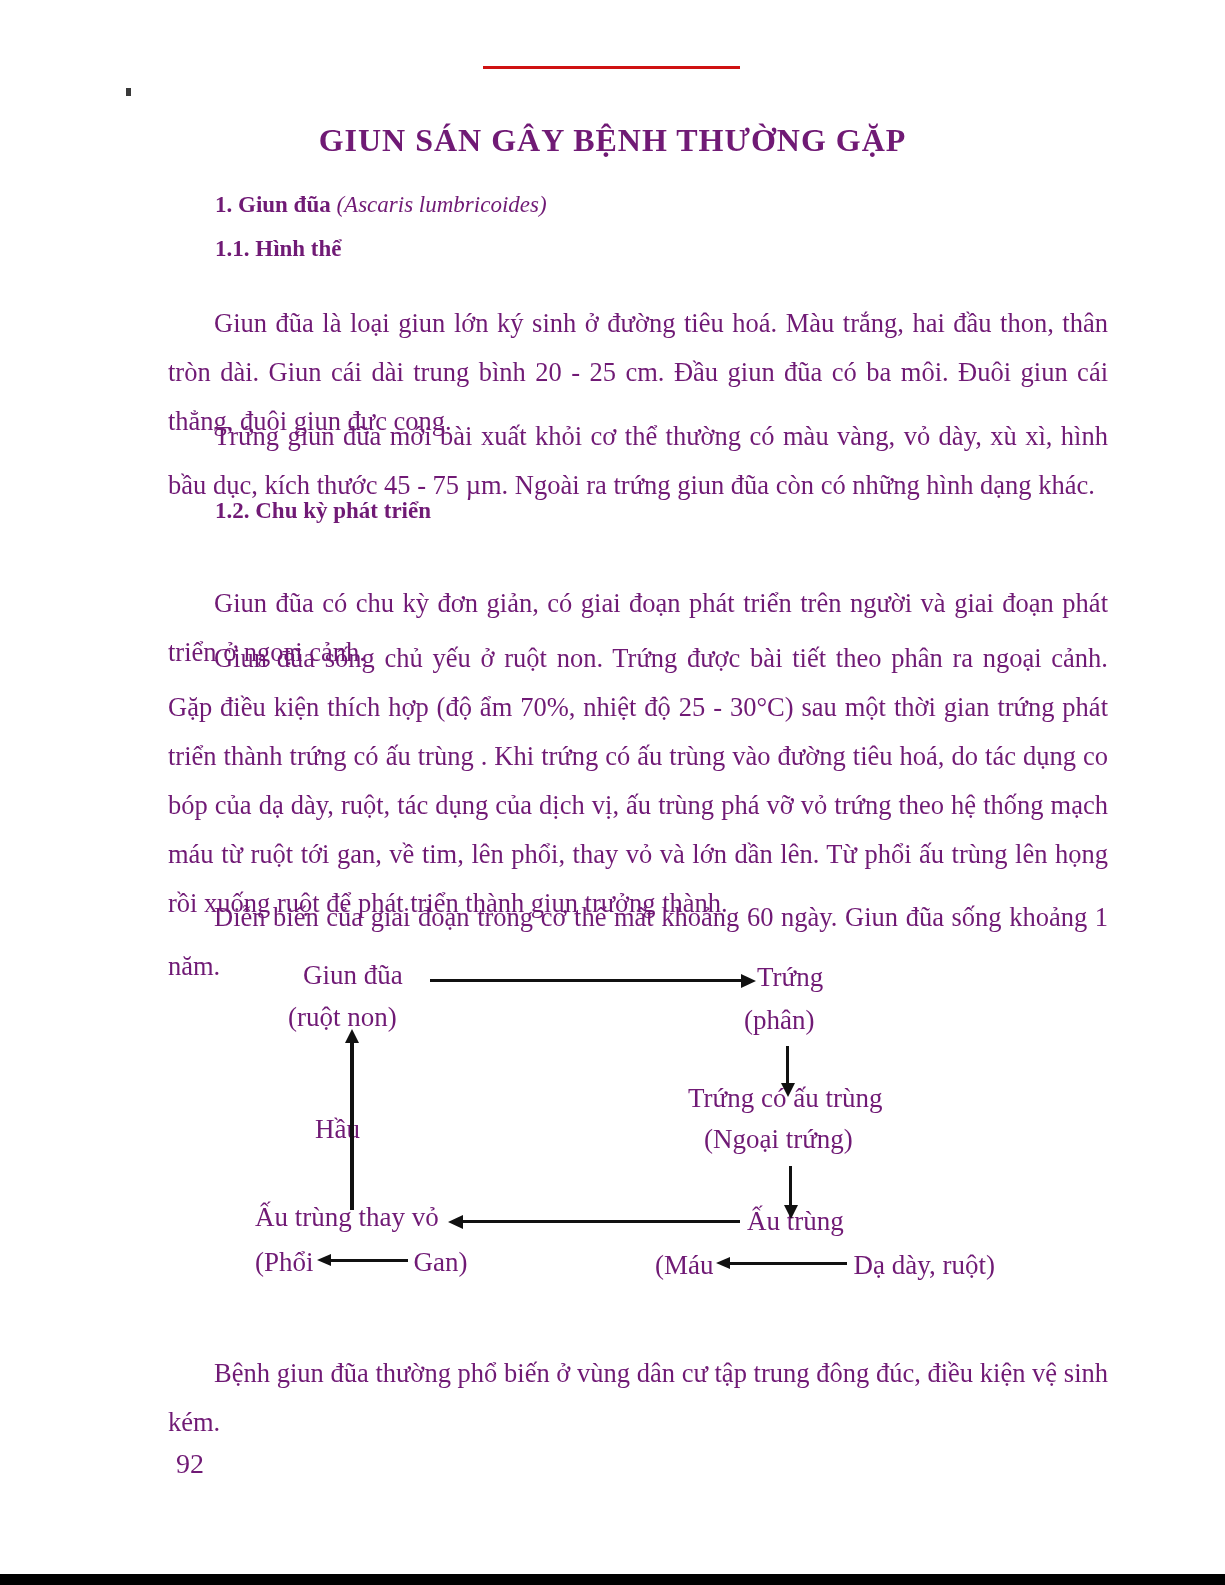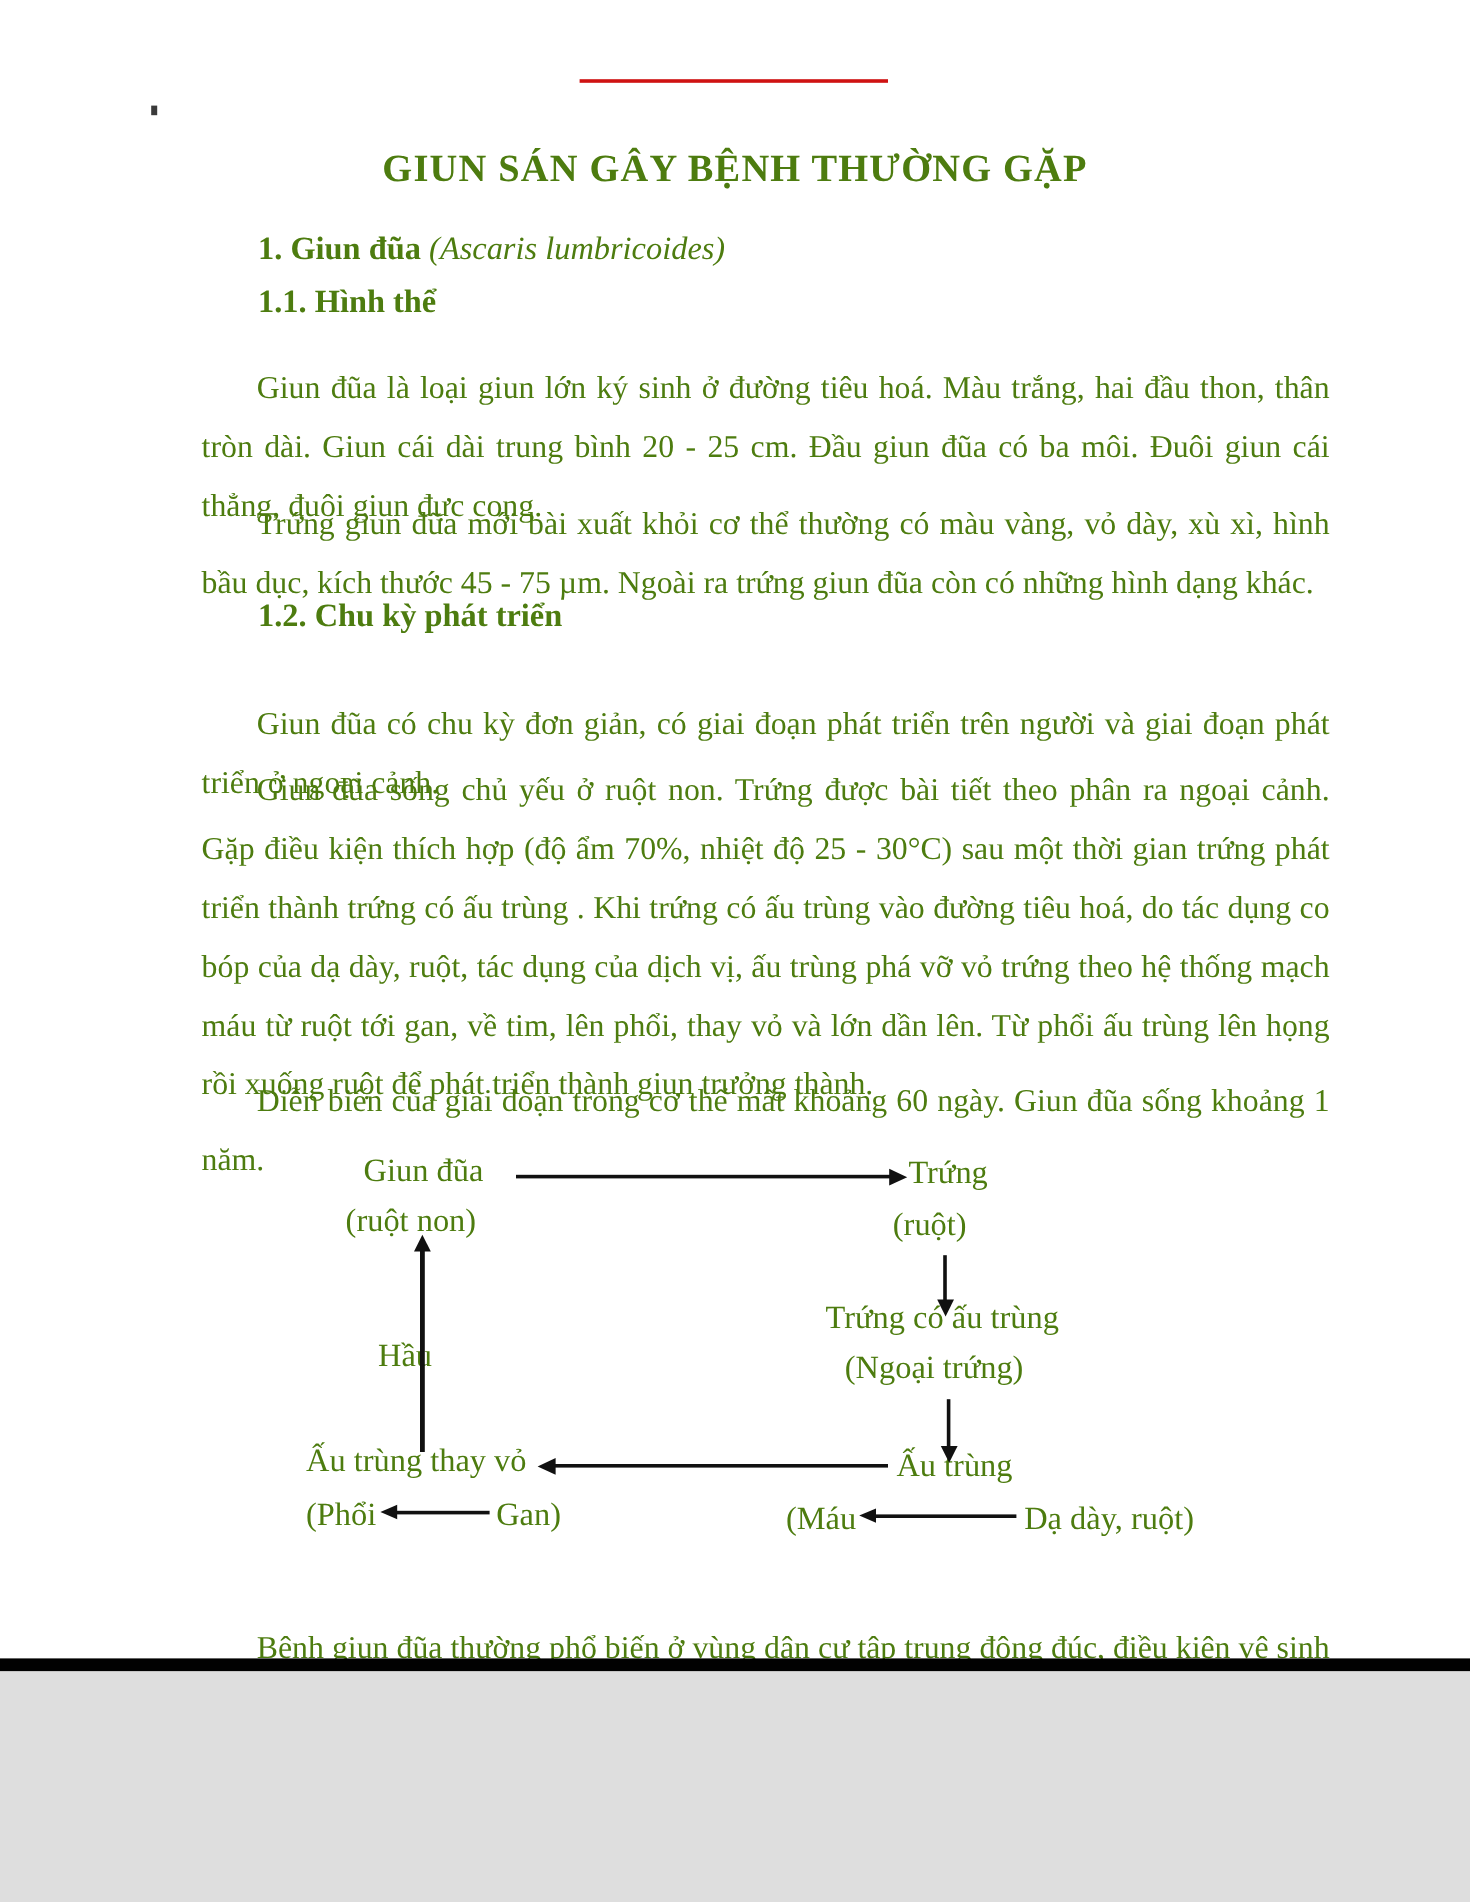--- a/index.html
+++ b/index.html
@@ -1,27 +1,27 @@
 <!DOCTYPE html>
 <html><head>
 <meta charset="utf-8">
 <style>
   html,body{margin:0;padding:0;background:#dedede;}
   .page{
-    position:relative;width:1225px;height:1393px;background:#ffffff;
-    font-family:"Liberation Serif","DejaVu Serif",serif;color:#4d7c0f;
+    position:relative;width:1225px;height:1585px;background:#ffffff;
+    font-family:"Liberation Serif","DejaVu Serif",serif;color:#701a75;
     overflow:hidden;margin:0 auto;
   }
   .top-dot{position:absolute;top:88px;left:126px;width:5px;height:8px;background:#3a3a3a;}
   .red-line{position:absolute;top:66px;left:483px;width:257px;height:3px;background:#cf1212;}
   .doc-title{
     position:absolute;top:101px;left:0;width:100%;text-align:center;
     font-size:32px;font-weight:bold;letter-spacing:1px;
   }
-  .sec-h{position:absolute;left:215px;font-size:27px;font-weight:bold;white-space:nowrap;}
+  .sec-h{position:absolute;left:215px;font-size:23px;font-weight:bold;white-space:nowrap;}
   .sec-h .latin{font-weight:normal;font-style:italic;}
   #h-sec1{top:192px;}
   #h-sec11{top:236px;font-family:Liberation Serif, serif;}
   #h-sec12{top:498px;}
   .para{
     position:absolute;left:168px;width:940px;font-size:26.5px;line-height:49px;
     text-align:justify;text-indent:46px;
   }
   #p-morph1{top:272px;}
   #p-morph2{top:385px;}
@@ -109,21 +109,21 @@
 
   <p class="para" id="p-cycle1">Giun đũa có chu kỳ đơn giản, có giai đoạn phát triển trên người và giai đoạn phát triển ở ngoại cảnh.</p>
   <p class="para" id="p-cycle2">Giun đũa sống chủ yếu ở ruột non. Trứng được bài tiết theo phân ra ngoại cảnh. Gặp điều kiện thích hợp (độ ẩm 70%, nhiệt độ 25 - 30°C) sau một thời gian trứng phát triển thành trứng có ấu trùng . Khi trứng có ấu trùng vào đường tiêu hoá, do tác dụng co bóp của dạ dày, ruột, tác dụng của dịch vị, ấu trùng phá vỡ vỏ trứng theo hệ thống mạch máu từ ruột tới gan, về tim, lên phổi, thay vỏ và lớn dần lên. Từ phổi ấu trùng lên họng rồi xuống ruột để phát triển thành giun trưởng thành.</p>
   <p class="para" id="p-cycle3">Diễn biến của giai đoạn trong cơ thể mất khoảng 60 ngày. Giun đũa sống khoảng 1 năm.</p>
 
   <div class="diagram">
     <span class="dg-label" id="dg-adult">Giun đũa</span>
     <span class="dg-label" id="dg-adult-loc">(ruột non)</span>
 
     <span class="dg-label" id="dg-egg">Trứng</span>
-    <span class="dg-label" id="dg-egg-loc">(ruột)</span>
+    <span class="dg-label" id="dg-egg-loc">(phân)</span>
 
     <span class="dg-label" id="dg-egg2">Trứng có ấu trùng</span>
     <span class="dg-label" id="dg-egg2-loc">(Ngoại trứng)</span>
 
     <span class="dg-label" id="dg-larva">Ấu trùng</span>
     <span class="dg-label" id="dg-molt">Ấu trùng thay vỏ</span>
     <span class="dg-label" id="dg-hau">Hầu</span>
 
     <span class="dg-label" id="dg-route-left">
       <span>(Phổi</span><span class="inline-ar w80"></span><span>Gan)</span>

